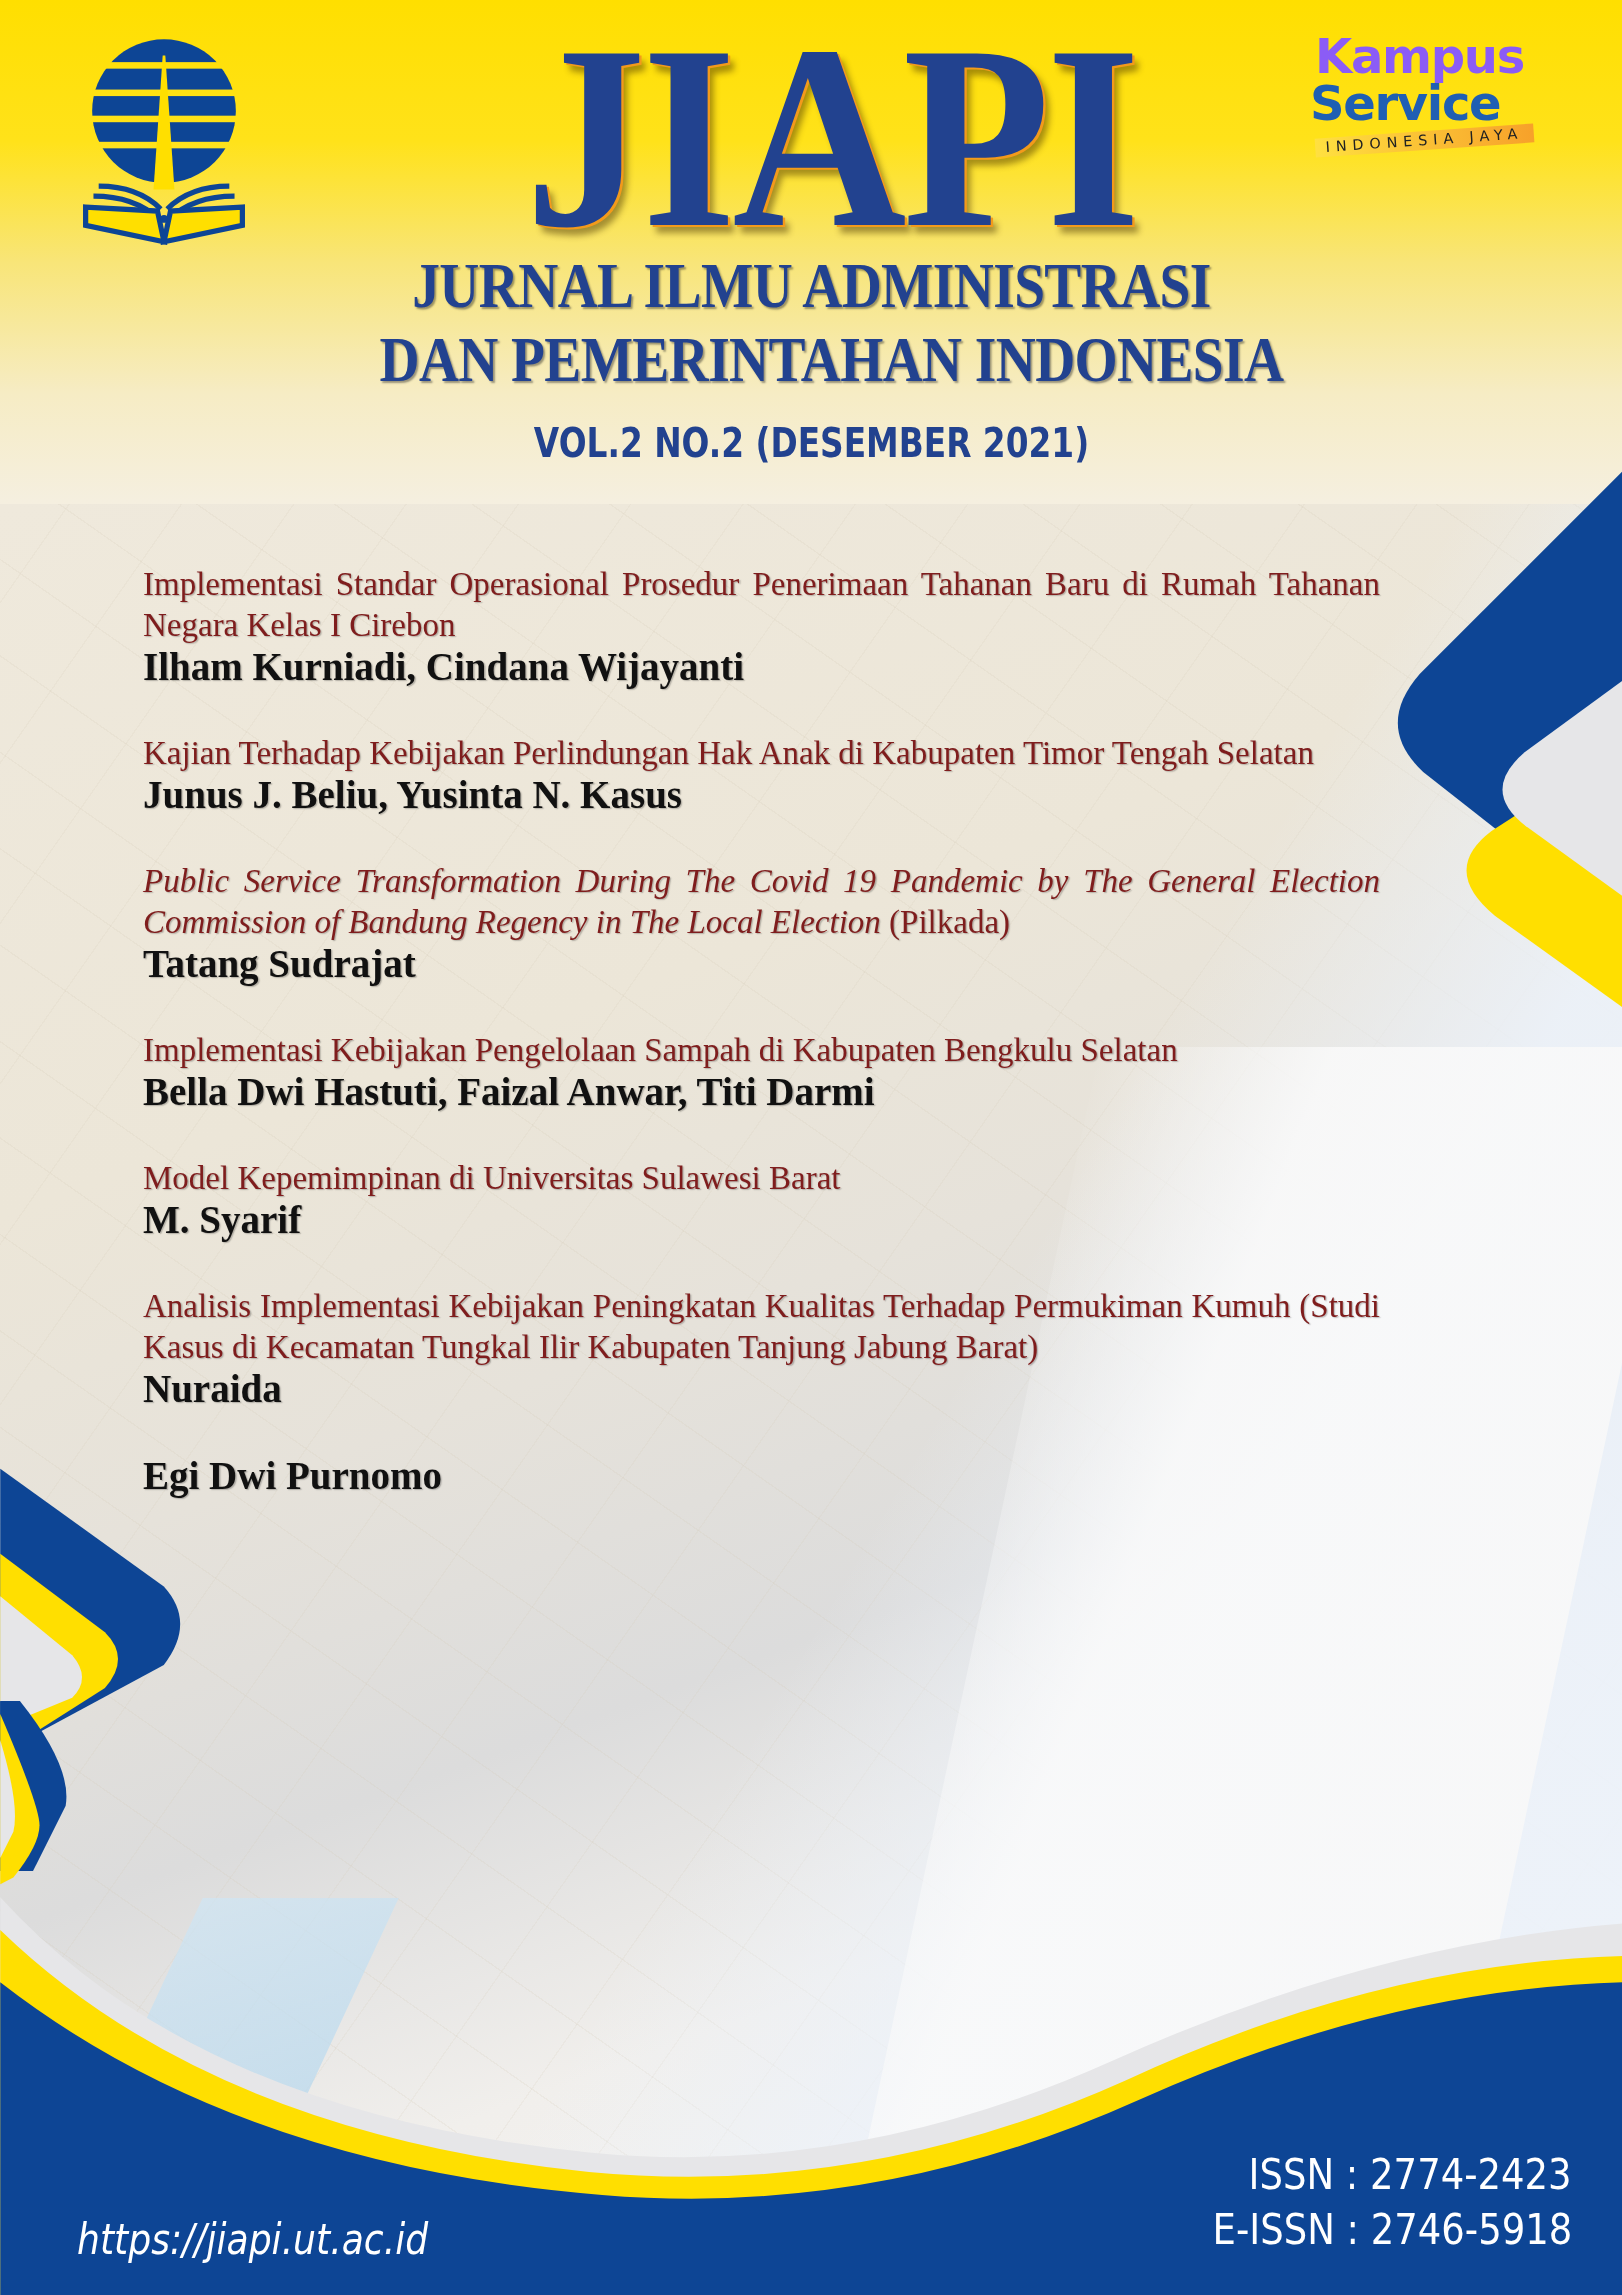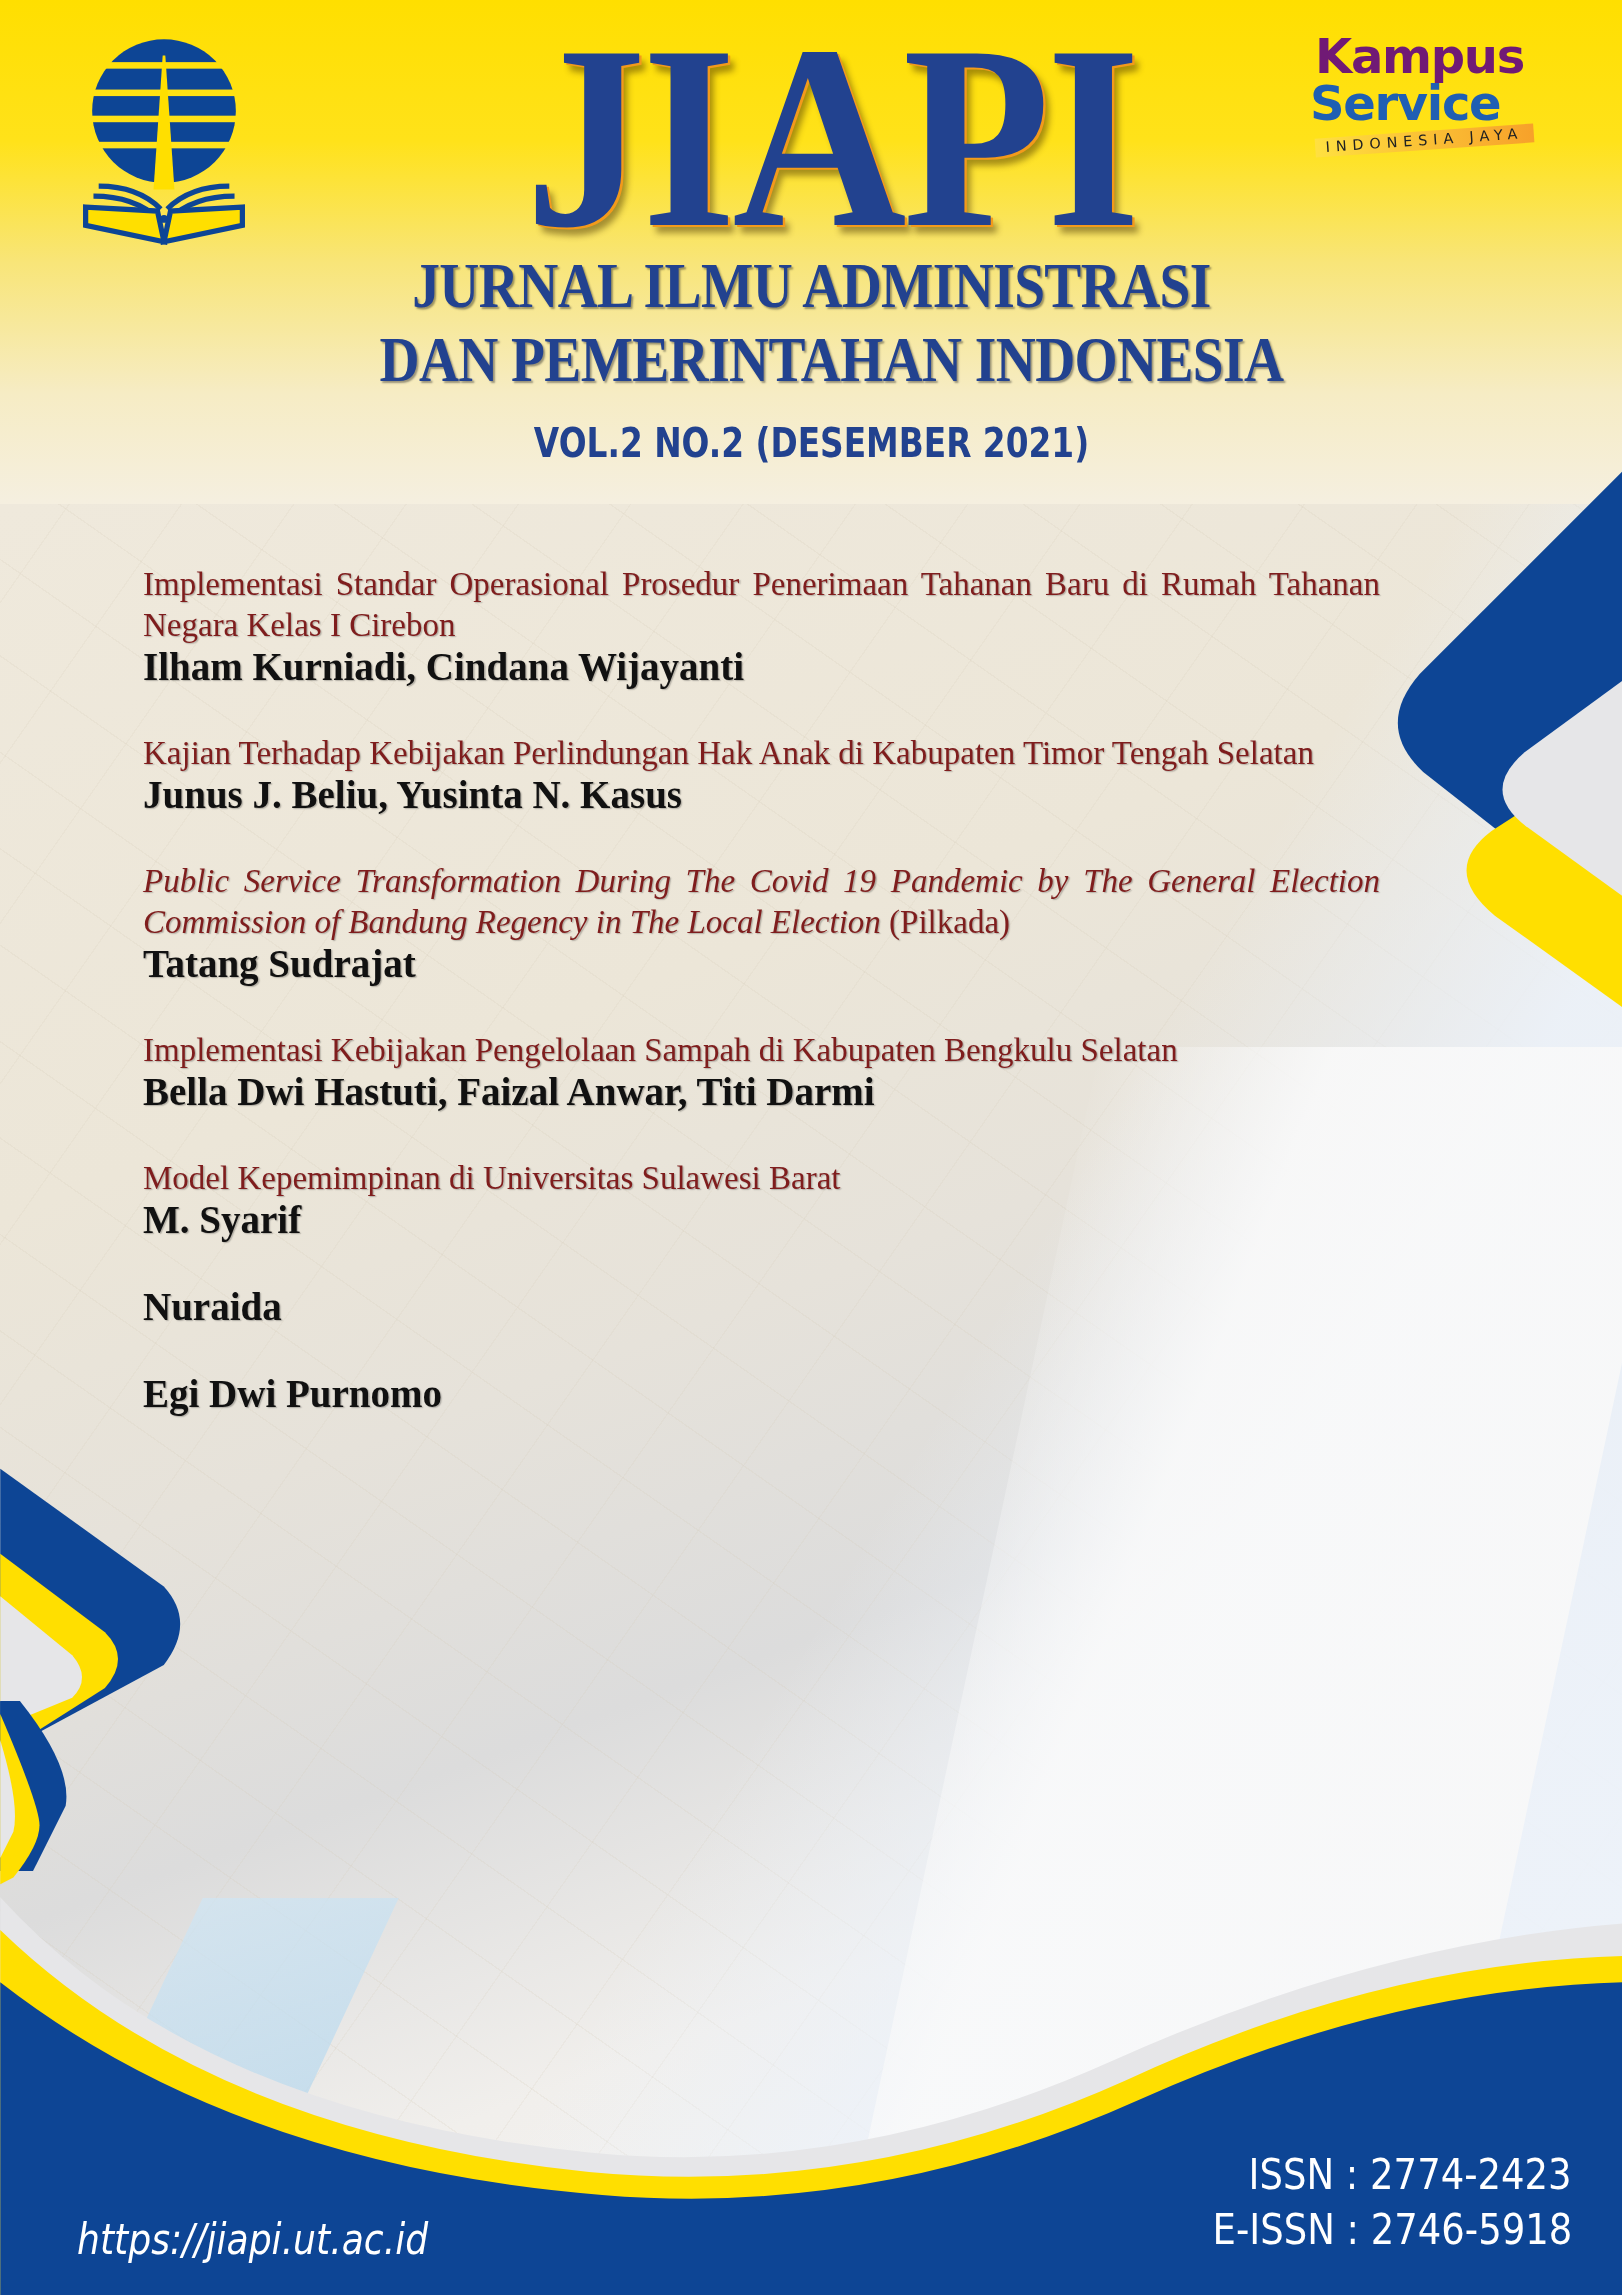--- a/index.html
+++ b/index.html
@@ -23,21 +23,21 @@
   
   .ut-logo { position: absolute; left: 79px; top: 36px; width: 170px; height: 209px; }
 
   
   .brand-title { position: absolute; left: 419px; top: 26px; width: 824px; height: 222px;
     font-family: "Liberation Serif", serif; font-weight: bold; font-size: 262px; line-height: 222px;
     color: #22428f; text-align: center; letter-spacing: -3.9px;
     text-shadow: 2.6px 2px 0 #f39a1b, 6.5px 7.9px 6.5px rgba(60,40,0,0.45); transform: scaleX(0.92); }
 
   .kampus { position: absolute; left: 1302px; top: 33px; width: 275px; height: 131px; }
-  .kampus .k1, .kampus .k2 { font-family: "DejaVu Sans", sans-serif; font-weight: bold; color: #701a75; font-size: 48px; line-height: 47px; letter-spacing: -1.3px; }
+  .kampus .k1, .kampus .k2 { font-family: "DejaVu Sans", sans-serif; font-weight: bold; color: #8b5cf6; font-size: 48px; line-height: 47px; letter-spacing: -1.3px; }
   .kampus .k1 { margin-left: 13px; }
   .kampus .k2 { color: #1f5fb3; margin-left: 7.9px; }
   .kampus .jaya { display: inline-block; margin-left: 13px; margin-top: 3.9px; padding: 1.3px 10.5px; font-family: "DejaVu Sans", sans-serif; font-size: 14.4px; letter-spacing: 5.9px; color: #222;
     background: linear-gradient(90deg, #ffe040, #f7a12a); transform: rotate(-4deg); }
 
   .subtitle { position: absolute; left: 0; width: 1623px; text-align: center;
     font-family: "Liberation Serif", serif; font-weight: bold; color: #22428f; font-size: 63px; line-height: 65px;
     letter-spacing: -0.7px; text-shadow: 2px 2px 2px rgba(40,40,40,0.45); transform: scaleX(0.88); }
   .subtitle.l1 { top: 254px; }
   .subtitle.l2 { top: 328px; left: 19.6px; }
@@ -141,20 +141,21 @@
   </div>
   <div class="article">
     <div class="art-title">Implementasi Kebijakan Pengelolaan Sampah di Kabupaten Bengkulu Selatan</div>
     <div class="art-authors">Bella Dwi Hastuti, Faizal Anwar, Titi Darmi</div>
   </div>
   <div class="article">
     <div class="art-title">Model Kepemimpinan di Universitas Sulawesi Barat</div>
     <div class="art-authors">M. Syarif</div>
   </div>
   <div class="article">
+    <div class="art-title">Analisis Implementasi Kebijakan Peningkatan Kualitas Terhadap Permukiman Kumuh (Studi Kasus di Kecamatan Tungkal Ilir Kabupaten Tanjung Jabung Barat)</div>
     <div class="art-authors">Nuraida</div>
   </div>
   <div class="article">
     <div class="art-authors">Egi Dwi Purnomo</div>
   </div>
 </div>
 
 <div class="issn p">ISSN : 2774-2423</div>
 <div class="issn e">E-ISSN : 2746-5918</div>
 <div class="url">https://jiapi.ut.ac.id</div>

